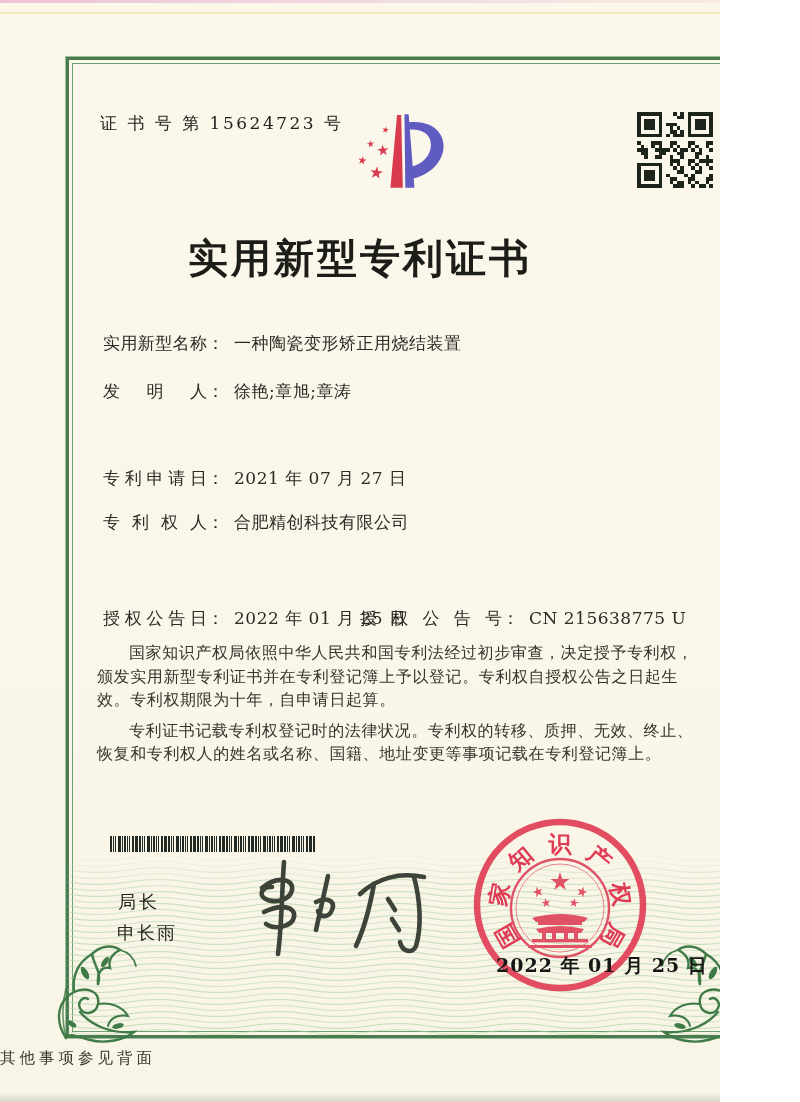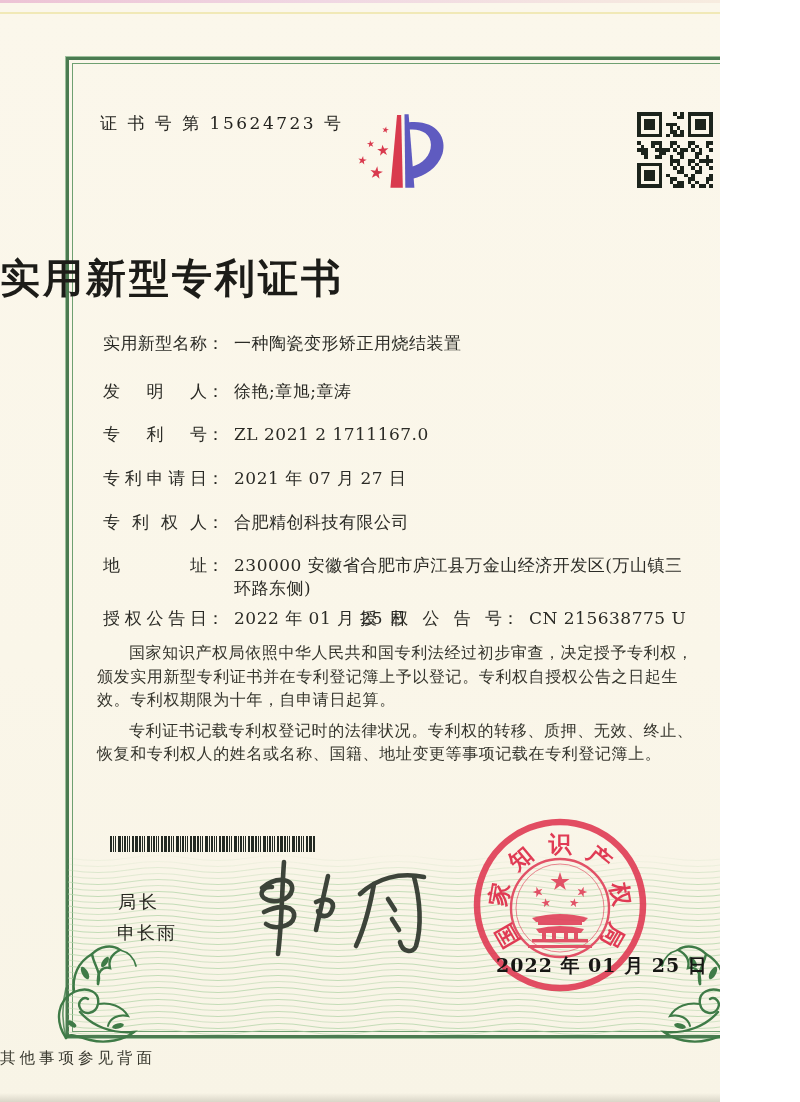--- a/index.html
+++ b/index.html
@@ -14,21 +14,21 @@
   .artifact-yellow{position:absolute;top:12px;left:0;right:0;height:2px;background:rgba(228,216,120,.45);}
   .right-band{position:absolute;top:0;bottom:0;left:779px;width:9px;background:#fdfdf6;box-shadow:-2px 0 3px rgba(90,85,70,.10);}
   .bottom-edge{position:absolute;left:0;right:0;bottom:0;height:9px;background:linear-gradient(180deg,rgba(0,0,0,0),rgba(110,105,90,.22));}
   
   .frame{
     position:absolute;left:66px;top:57px;width:676px;height:981px;box-sizing:border-box;
     border:3px solid #4b7b51;box-shadow:0 0 0 1px #9dc09b;
   }
   .frame::after{content:"";position:absolute;inset:3px;border:1px solid #6fa071;}
   .cert-no{position:absolute;left:100px;top:112px;font-size:17px;letter-spacing:2.5px;color:#23231f;}
-  .title{position:absolute;left:0;top:231px;width:100%;text-align:left;font-size:40px;font-weight:700;letter-spacing:3px;color:#1c1c18;margin-top:20px;}
+  .title{position:absolute;left:0;top:231px;width:100%;text-align:center;font-size:40px;font-weight:700;letter-spacing:3px;color:#1c1c18;}
   
   .row{position:absolute;left:103px;font-size:17px;color:#2b2b26;white-space:nowrap;}
   .flabel{display:inline-block;width:104px;text-align:justify;text-align-last:justify;vertical-align:top;}
   .fvalue{margin-left:10px;letter-spacing:.5px;}
   .fvalue.wrap{display:inline-block;width:452px;white-space:normal;line-height:23px;vertical-align:top;}
   .pair2{position:absolute;left:257px;top:0;white-space:nowrap;}
   .pair2 .flabel{width:142px;}
   
   .body-text{position:absolute;left:97px;top:641px;width:608px;font-size:16px;line-height:23.5px;letter-spacing:.6px;color:#35352d;}
   .body-text p{margin:0 0 7px 0;text-indent:2em;}
@@ -204,31 +204,25 @@
     </svg>
 
   <div class="title">实用新型专利证书</div>
 
   <div class="row" style="top:332px">
     <span class="flabel">实用新型名称</span><span>：</span><span class="fvalue">一种陶瓷变形矫正用烧结装置</span>
   </div>
   <div class="row" style="top:380px">
     <span class="flabel">发明人</span><span>：</span><span class="fvalue">徐艳;章旭;章涛</span>
   </div>
-  <div class="row" style="top:423px">
-    <span class="flabel">专利号</span><span>：</span><span class="fvalue">ZL 2021 2 1711167.0</span>
-  </div>
   <div class="row" style="top:467px">
     <span class="flabel">专利申请日</span><span>：</span><span class="fvalue">2021 年 07 月 27 日</span>
   </div>
   <div class="row" style="top:511px">
     <span class="flabel">专利权人</span><span>：</span><span class="fvalue">合肥精创科技有限公司</span>
-  </div>
-  <div class="row" style="top:554px">
-    <span class="flabel">地址</span><span>：</span><span class="fvalue wrap">230000 安徽省合肥市庐江县万金山经济开发区(万山镇三环路东侧)</span>
   </div>
   <div class="row" style="top:607px">
     <span class="flabel">授权公告日</span><span>：</span><span class="fvalue">2022 年 01 月 25 日</span>
     <span class="pair2">
       <span class="flabel">授权公告号</span><span>：</span><span class="fvalue">CN 215638775 U</span>
     </span>
   </div>
 
   <div class="body-text">
     <p>国家知识产权局依照中华人民共和国专利法经过初步审查，决定授予专利权，颁发实用新型专利证书并在专利登记簿上予以登记。专利权自授权公告之日起生效。专利权期限为十年，自申请日起算。</p>

